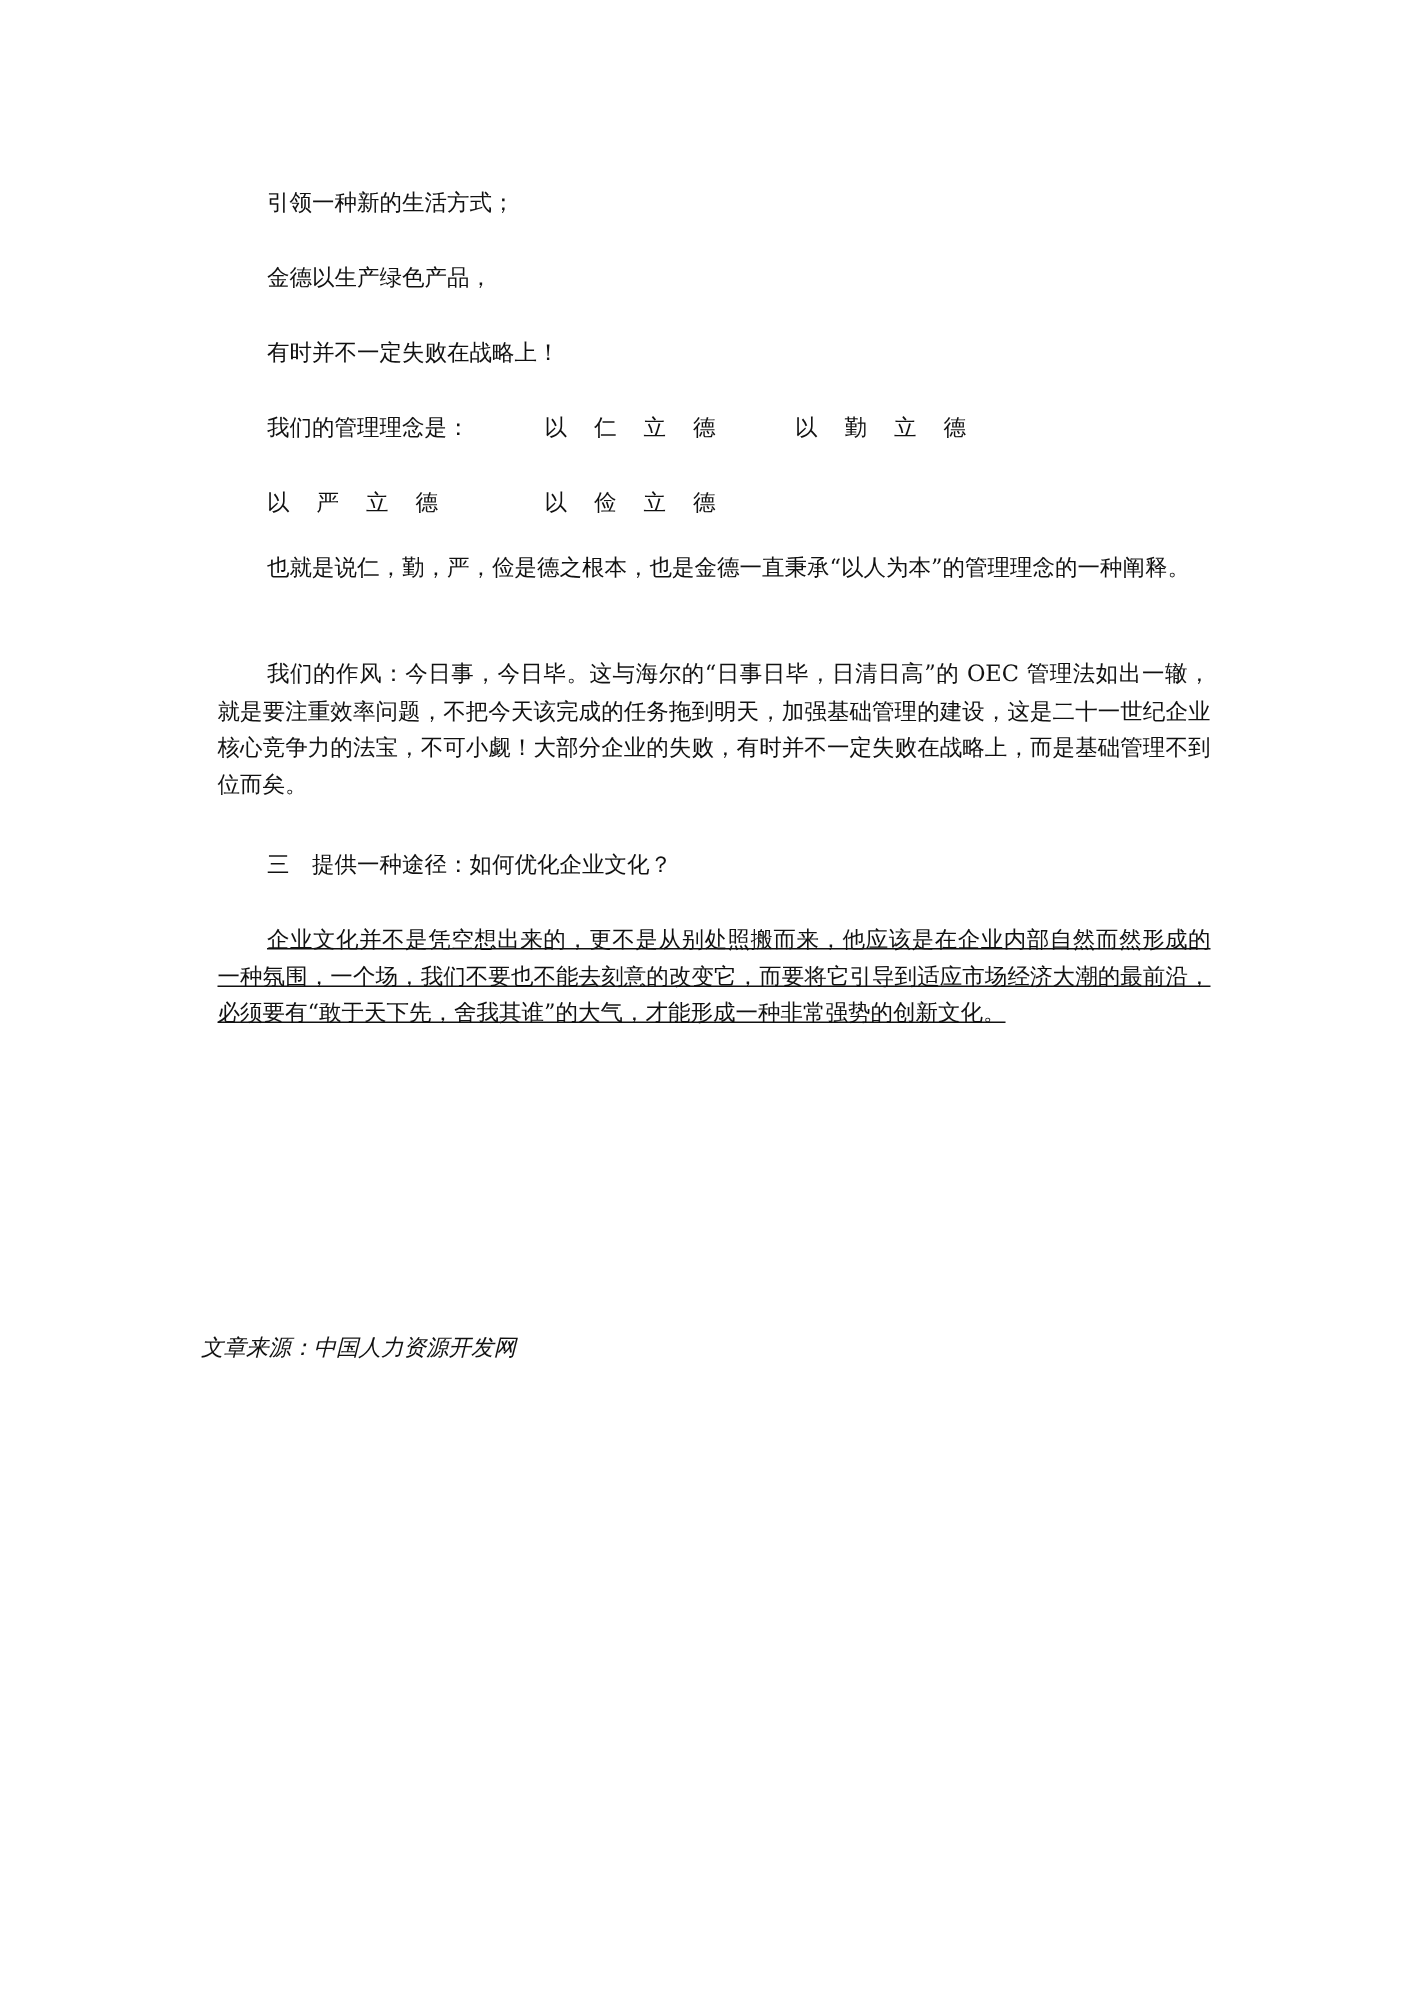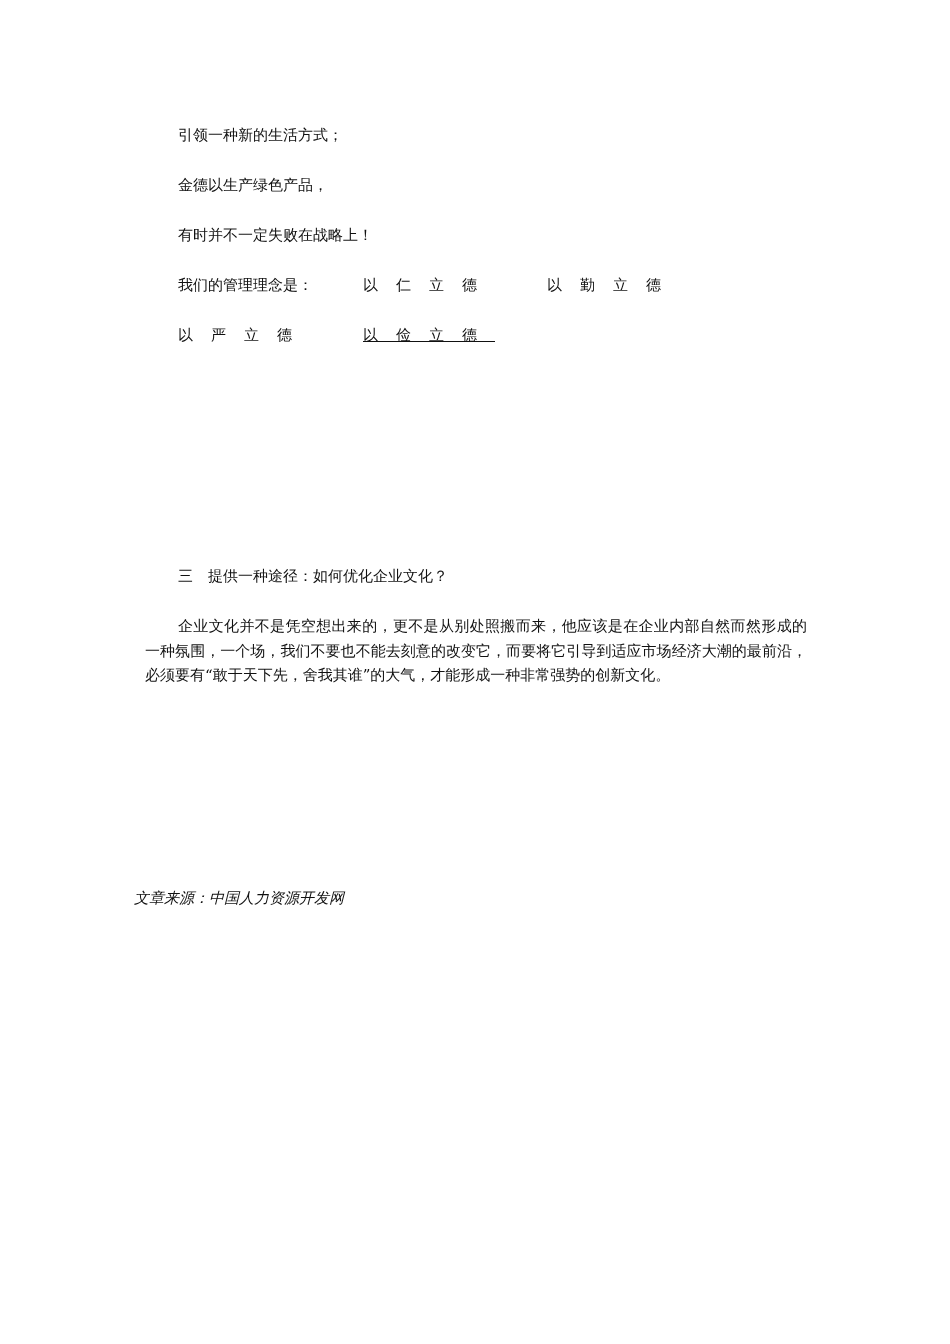--- a/index.html
+++ b/index.html
@@ -16,23 +16,25 @@
 <body>
 
 <div class="page">
 
   <div class="line" style="top:125px;">引领一种新的生活方式；</div>
   <div class="line" style="top:175px;">金德以生产绿色产品，</div>
   <div class="line" style="top:225px;">有时并不一定失败在战略上！</div>
 
   <div class="line" style="top:275px;">我们的管理理念是：</div>
   <div class="motto" style="left:363px; top:275px;">以仁立德</div>
-  <div class="motto" style="left:547px; top:275px;">以勤立德</div>
+  <div class="motto" style="left:530px; top:275px;">以勤立德</div>
   <div class="motto" style="left:178px; top:325px;">以严立德</div>
-  <div class="motto" style="left:363px; top:325px;text-decoration:underline;">以俭立德</div>
+  <div class="motto" style="left:363px; top:325px;">以俭立德</div>
 
+  <div class="para" style="top:366px;">也就是说仁，勤，严，俭是德之根本，也是金德一直秉承“以人为本”的管理理念的一种阐释。</div>
+  <div class="para" style="top:437px;">我们的作风：今日事，今日毕。这与海尔的“日事日毕，日清日高”的 OEC 管理法如出一辙，就是要注重效率问题，不把今天该完成的任务拖到明天，加强基础管理的建设，这是二十一世纪企业核心竞争力的法宝，不可小觑！大部分企业的失败，有时并不一定失败在战略上，而是基础管理不到位而矣。</div>
 
   <div class="line" style="top:566px;">三　提供一种途径：如何优化企业文化？</div>
 
-  <div class="para" style="top:614px;">企业文化并不是凭空想出来的，更不是从别处照搬而来，他应该是在企业内部自然而然形成的一种氛围，一个场，我们不要也不能去刻意的改变它，而要将它引导到适应市场经济大潮的最前沿，必须要有“敢于天下先，舍我其谁”的大气，才能形成一种非常强势的创新文化。</div>
+  <div class="para" style="top:614px;text-decoration:underline;">企业文化并不是凭空想出来的，更不是从别处照搬而来，他应该是在企业内部自然而然形成的一种氛围，一个场，我们不要也不能去刻意的改变它，而要将它引导到适应市场经济大潮的最前沿，必须要有“敢于天下先，舍我其谁”的大气，才能形成一种非常强势的创新文化。</div>
 
   <div class="source">文章来源：中国人力资源开发网</div>
 </div>
 
 </body></html>

